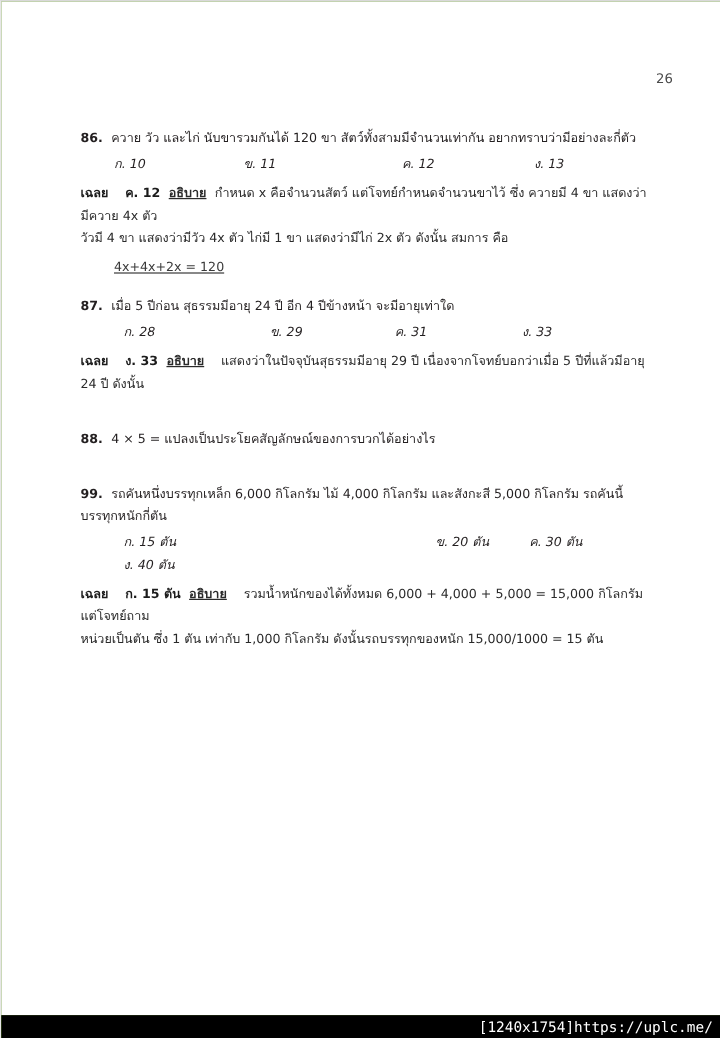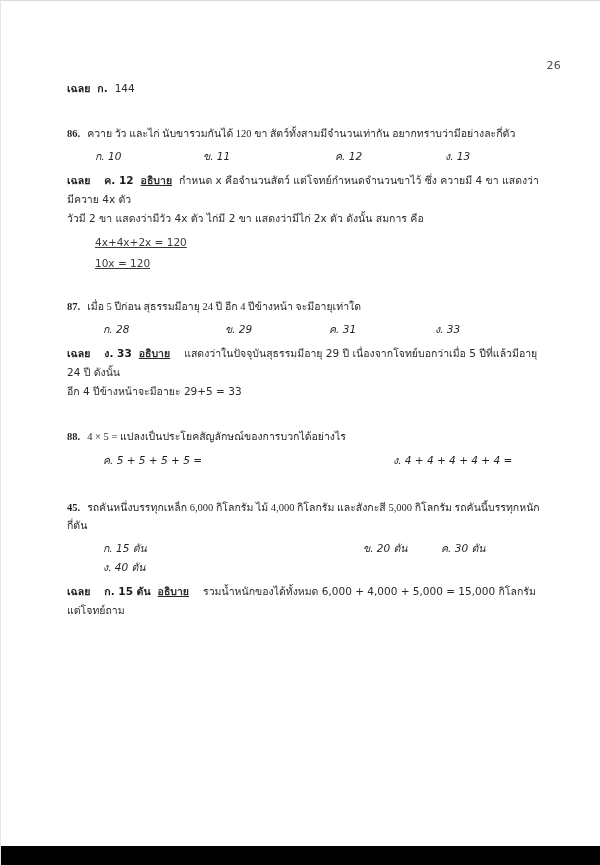--- a/index.html
+++ b/index.html
@@ -50,21 +50,21 @@
   }
   .wrapline {
     font-size: 10.5px;
     line-height: 19px;
     color: #2a2a2a;
   }
   .bold { font-weight: bold; color: #1b1b1b; }
   .u { text-decoration: underline; font-weight: bold; }
   .ans-head { margin-bottom: 2px; }
   .qblock { margin-top: 15px; }
-  .qline { font-size: 10.5px; line-height: 18px; font-family: Liberation Serif, serif; }
+  .qline { font-size: 10.5px; line-height: 18px; }
   .qnum { font-weight: bold; }
   .choices {
     display: block;
     margin-top: 4px;
     padding-left: 28px;
     font-size: 10.5px;
     line-height: 19px;
   }
   .ch { display: inline-block; font-style: italic; }
   .eq {
@@ -99,76 +99,70 @@
 </head>
 <body>
 
 <div id="page">
   <div class="sheet">
 
     <div class="page-number">26</div>
 
     <div class="content">
 
-      <div class="line ans-head">
-        <span class="bold">เฉลย</span><span class="sp-sm"></span><span class="bold">ก.</span><span class="sp-sm"></span><span>144</span>
-      </div>
 
       <div class="qblock" style="margin-top:27px">
         <div class="qline">
           <span class="qnum">86.</span><span class="sp-sm"></span><span>ควาย วัว และไก่ นับขารวมกันได้ 120 ขา สัตว์ทั้งสามมีจำนวนเท่ากัน อยากทราบว่ามีอย่างละกี่ตัว</span>
         </div>
         <div class="choices">
           <span class="ch" style="width:108px">ก. 10</span><span class="ch" style="width:132px">ข. 11</span><span class="ch" style="width:110px">ค. 12</span><span class="ch">ง. 13</span>
         </div>
         <div class="wrapline expl">
           <span class="bold">เฉลย</span><span class="sp-md"></span><span class="bold">ค. 12</span><span class="sp-sm"></span><span class="u">อธิบาย</span><span class="sp-sm"></span><span>กำหนด x คือจำนวนสัตว์ แต่โจทย์กำหนดจำนวนขาไว้ ซึ่ง ควายมี 4 ขา แสดงว่ามีควาย 4x ตัว</span>
         </div>
         <div class="wrapline">
-          <span>วัวมี 2 ขา แสดงว่ามีวัว 4x ตัว ไก่มี 2 ขา แสดงว่ามีไก่ 2x ตัว ดังนั้น สมการ คือ</span>
+          <span>วัวมี 4 ขา แสดงว่ามีวัว 4x ตัว ไก่มี 1 ขา แสดงว่ามีไก่ 2x ตัว ดังนั้น สมการ คือ</span>
         </div>
         <div class="eq" style="margin-top:4px">4x+4x+2x = 120</div>
-        <div class="eq">10x = 120</div>
       </div>
 
-      <div class="qblock" style="margin-top:24px">
+      <div class="qblock" style="margin-top:12px">
         <div class="qline">
           <span class="qnum">87.</span><span class="sp-sm"></span><span>เมื่อ 5 ปีก่อน สุธรรมมีอายุ 24 ปี อีก 4 ปีข้างหน้า จะมีอายุเท่าใด</span>
         </div>
         <div class="choices" style="padding-left:36px">
           <span class="ch" style="width:122px">ก. 28</span><span class="ch" style="width:104px">ข. 29</span><span class="ch" style="width:106px">ค. 31</span><span class="ch">ง. 33</span>
         </div>
         <div class="wrapline expl">
           <span class="bold">เฉลย</span><span class="sp-md"></span><span class="bold">ง. 33</span><span class="sp-sm"></span><span class="u">อธิบาย</span><span class="sp-md"></span><span>แสดงว่าในปัจจุบันสุธรรมมีอายุ 29 ปี เนื่องจากโจทย์บอกว่าเมื่อ 5 ปีที่แล้วมีอายุ 24 ปี ดังนั้น</span>
         </div>
-        <div class="wrapline">
-          <span>อีก 4 ปีข้างหน้าจะมีอายะ 29+5 = 33</span>
-        </div>
       </div>
 
       <div class="qblock" style="margin-top:27px">
         <div class="qline">
           <span class="qnum">88.</span><span class="sp-sm"></span><span>4 × 5 = แปลงเป็นประโยคสัญลักษณ์ของการบวกได้อย่างไร</span>
         </div>
         <div class="choices" style="padding-left:36px;line-height:21px">
-          <div>
-            <span class="ch" style="width:290px">ค. 5 + 5 + 5 + 5 =</span><span class="ch">ง. 4 + 4 + 4 + 4 + 4 =</span>
-          </div>
         </div>
       </div>
 
       <div class="qblock" style="margin-top:28px">
         <div class="qline">
-          <span class="qnum">45.</span><span class="sp-sm"></span><span>รถคันหนึ่งบรรทุกเหล็ก 6,000 กิโลกรัม ไม้ 4,000 กิโลกรัม และสังกะสี 5,000 กิโลกรัม รถคันนี้บรรทุกหนักกี่ตัน</span>
+          <span class="qnum">99.</span><span class="sp-sm"></span><span>รถคันหนึ่งบรรทุกเหล็ก 6,000 กิโลกรัม ไม้ 4,000 กิโลกรัม และสังกะสี 5,000 กิโลกรัม รถคันนี้บรรทุกหนักกี่ตัน</span>
         </div>
         <div class="choices" style="padding-left:36px">
           <span class="ch" style="width:260px">ก.  15 ตัน</span><span class="ch" style="width:78px">ข. 20 ตัน</span><span class="ch" style="width:70px">ค. 30 ตัน</span><span class="ch">ง. 40 ตัน</span>
         </div>
         <div class="wrapline expl">
           <span class="bold">เฉลย</span><span class="sp-md"></span><span class="bold">ก. 15 ตัน</span><span class="sp-sm"></span><span class="u">อธิบาย</span><span class="sp-md"></span><span>รวมน้ำหนักของได้ทั้งหมด 6,000 + 4,000 + 5,000  =  15,000  กิโลกรัม แต่โจทย์ถาม</span>
         </div>
+        <div class="wrapline">
+          <span>หน่วยเป็นตัน ซึ่ง 1 ตัน เท่ากับ 1,000 กิโลกรัม ดังนั้นรถบรรทุกของหนัก 15,000/1000 = 15 ตัน</span>
+        </div>
       </div>
 
     </div>
   </div>
 
   <div class="footer-bar"></div>
+  <div class="footer-text"><span>[1240x1754]</span><span>https://uplc.me/</span></div>
 </div>
 
 </body></html>

